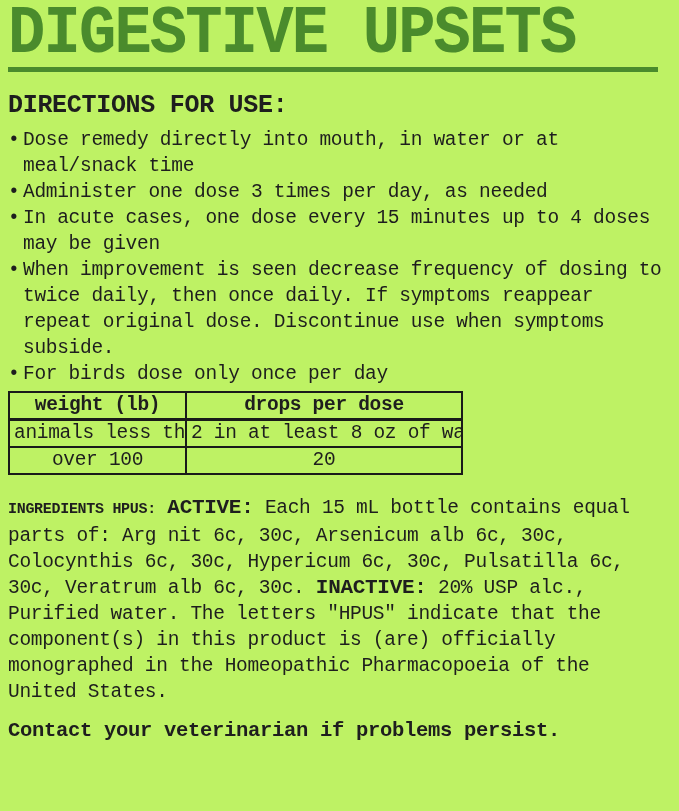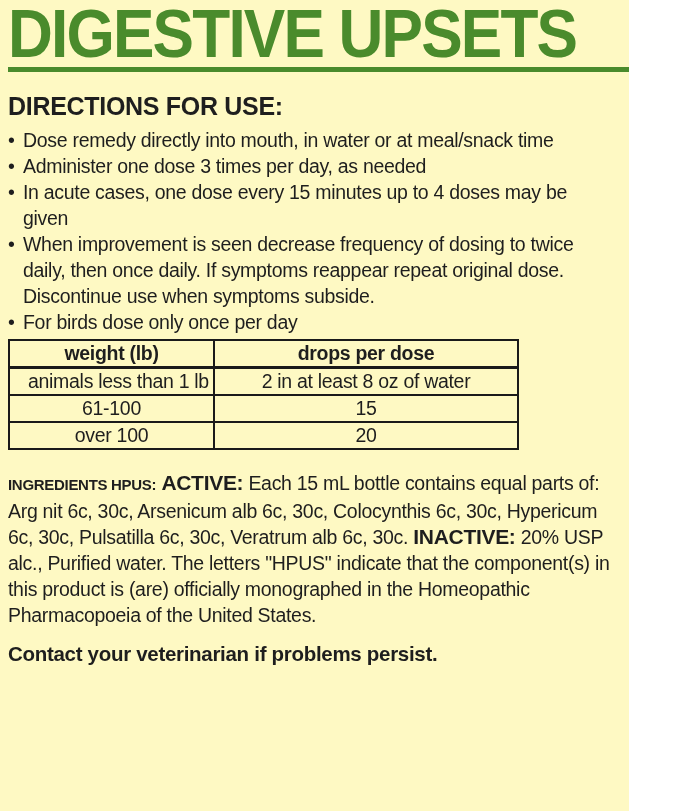--- a/index.html
+++ b/index.html
@@ -3,27 +3,28 @@
 <meta charset="utf-8">
 <style>
   html, body {
     margin: 0;
     padding: 0;
     background: #ffffff;
     font-family: "Liberation Sans", sans-serif;
     color: #1e1e1e;
   }
   .page {
-    width: 629px;
+    width: 679px;
     height: 811px;
     box-sizing: border-box;
     padding: 4px 14px 0 8px;
-    background: #fef9c3;
+    background: #bef264;
     overflow: hidden;
     letter-spacing: -0.3px;
+    font-family: Liberation Mono, monospace;
   }
   .title {
     margin: 0;
     color: #4a8b2c;
     font-size: 69px;
     font-weight: bold;
     line-height: 60px;
     white-space: nowrap;
     letter-spacing: -2px;
     transform: scaleX(0.9);
@@ -68,21 +69,21 @@
   .btext { flex: 1; }
   .dose-table {
     border-collapse: collapse;
     margin-top: 4px;
     width: 433px;
     table-layout: fixed;
   }
   .dose-table th, .dose-table td {
     border: 2px solid #1a1a1a;
     text-align: center;
-    padding: 0 18px;
+    padding: 0 4px;
     font-size: 19.5px;
     line-height: 23px;
     height: 25px;
     white-space: nowrap;
     overflow: hidden;
   }
   .dose-table th {
     font-weight: bold;
     border-bottom-width: 3px;
   }
@@ -134,24 +135,20 @@
         <th class="col-weight">weight (lb)</th>
         <th class="col-drops">drops per dose</th>
       </tr>
     </thead>
     <tbody>
       <tr>
         <td>animals less than 1 lb</td>
         <td>2 in at least 8 oz of water</td>
       </tr>
       <tr>
-        <td>61-100</td>
-        <td>15</td>
-      </tr>
-      <tr>
         <td>over 100</td>
         <td>20</td>
       </tr>
     </tbody>
   </table>
 
   <p class="para" style="margin-top:20px">
     <span class="h-inline big">INGREDIENTS HPUS:</span>
     <span class="h-inline">ACTIVE:</span>
     <span>Each 15 mL bottle contains equal parts of: Arg nit 6c, 30c, Arsenicum alb 6c, 30c, Colocynthis 6c, 30c, Hypericum 6c, 30c, Pulsatilla 6c, 30c, Veratrum alb 6c, 30c.</span>

